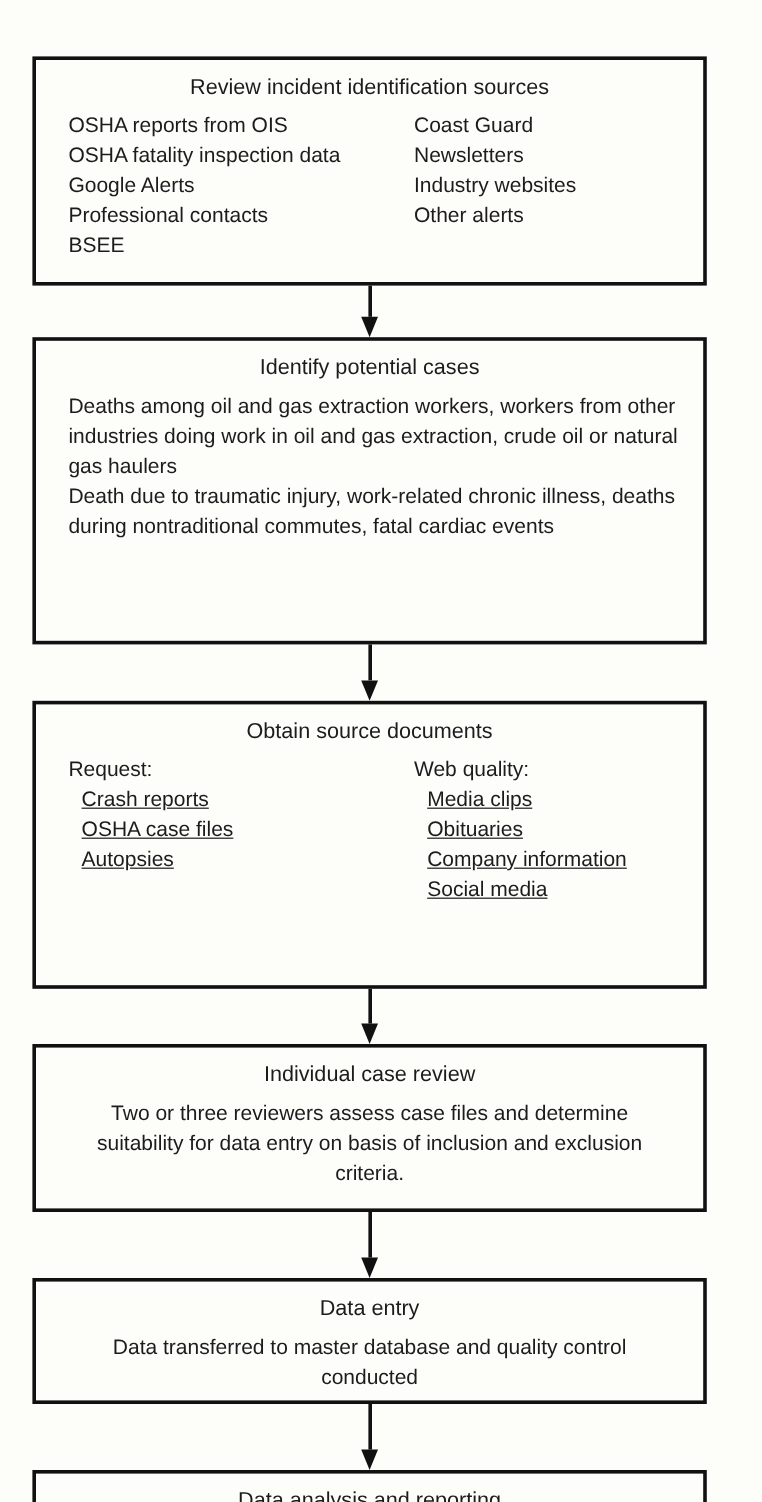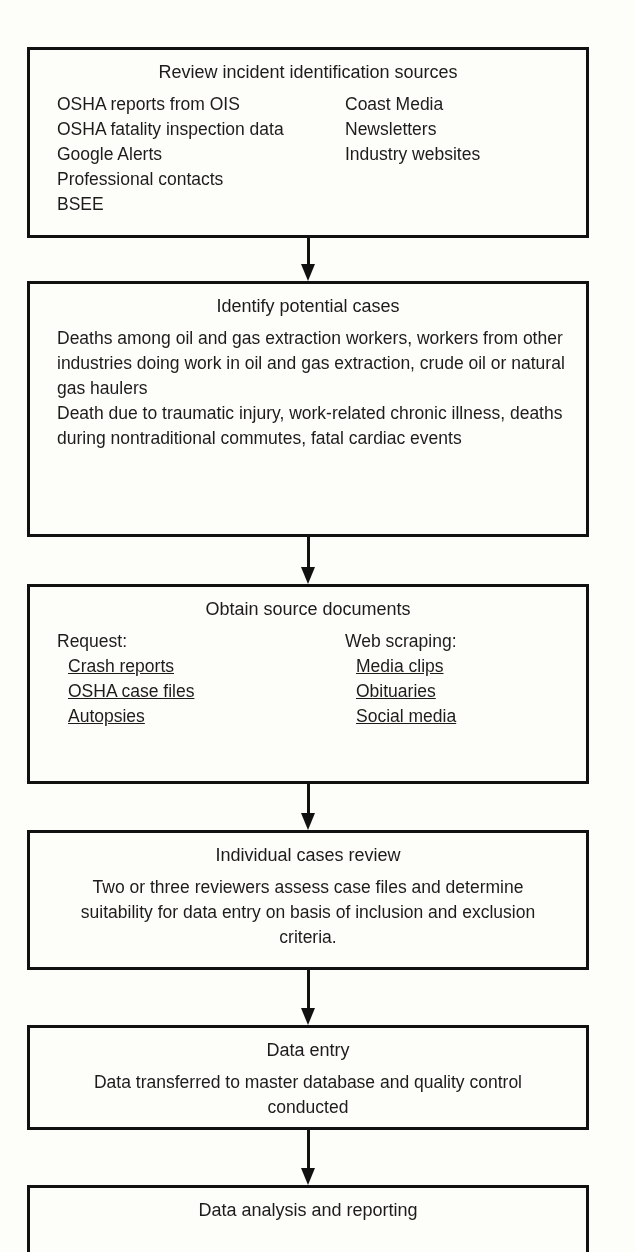--- a/index.html
+++ b/index.html
@@ -28,21 +28,21 @@
     flex-direction: column;
   }
   .box {
     box-sizing: border-box;
     width: 562px;
     border: 3px solid #121112;
     background: #fdfdfa;
   }
   .b1 { height: 191px; }
   .b2 { height: 256px; }
-  .b3 { height: 200px; }
+  .b3 { height: 240px; }
   .b4 { height: 140px; }
   .b5 { height: 105px; }
   .b6 { height: 120px; }
 
   .box-title {
     text-align: center;
     font-size: 18px;
     line-height: 26px;
     margin-top: 9px;
     margin-bottom: 7px;
@@ -112,23 +112,24 @@
       <div class="box-title">Review incident identification sources</div>
       <div class="box-body pad cols">
         <div class="col-left">
           <div>OSHA reports from OIS</div>
           <div>OSHA fatality inspection data</div>
           <div>Google Alerts</div>
           <div>Professional contacts</div>
           <div>BSEE</div>
         </div>
         <div class="col-right">
-          <div>Coast Media</div>
+          <div>Coast Guard</div>
           <div>Newsletters</div>
           <div>Industry websites</div>
+          <div>Other alerts</div>
         </div>
       </div>
     </div>
 
     <div class="arrow g1">
       <div class="arrow-line"></div>
       <div class="arrow-head"></div>
     </div>
 
     <div class="box b2">
@@ -147,35 +148,36 @@
     <div class="box b3">
       <div class="box-title">Obtain source documents</div>
       <div class="box-body pad cols">
         <div class="col-left">
           <div>Request:</div>
           <div class="indent">Crash reports</div>
           <div class="indent">OSHA case files</div>
           <div class="indent">Autopsies</div>
         </div>
         <div class="col-right">
-          <div>Web scraping:</div>
+          <div>Web quality:</div>
           <div class="indent">Media clips</div>
           <div class="indent">Obituaries</div>
+          <div class="indent">Company information</div>
           <div class="indent">Social media</div>
         </div>
       </div>
     </div>
 
     <div class="arrow g3">
       <div class="arrow-line"></div>
       <div class="arrow-head"></div>
     </div>
 
     <div class="box b4">
-      <div class="box-title">Individual cases review</div>
+      <div class="box-title">Individual case review</div>
       <div class="box-body centered-body w470">Two or three reviewers assess case files and determine suitability for data entry on basis of inclusion and exclusion criteria.</div>
     </div>
 
     <div class="arrow g4">
       <div class="arrow-line"></div>
       <div class="arrow-head"></div>
     </div>
 
     <div class="box b5">
       <div class="box-title">Data entry</div>

